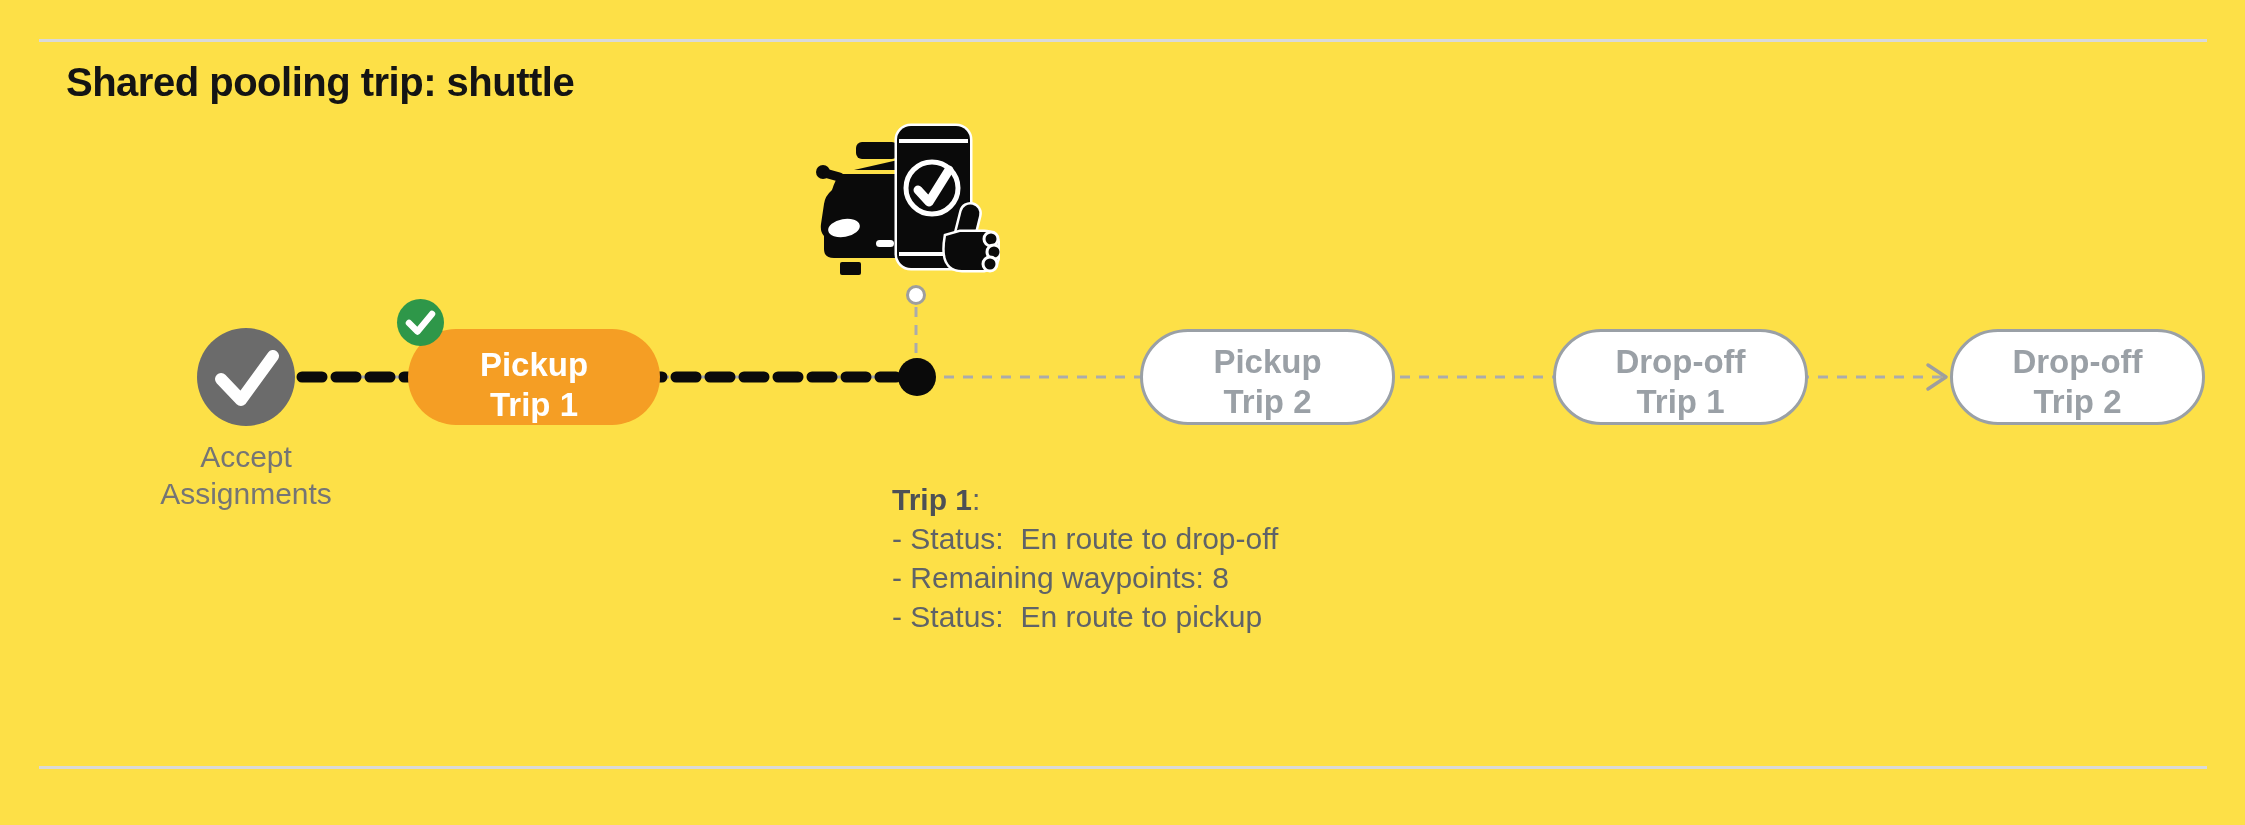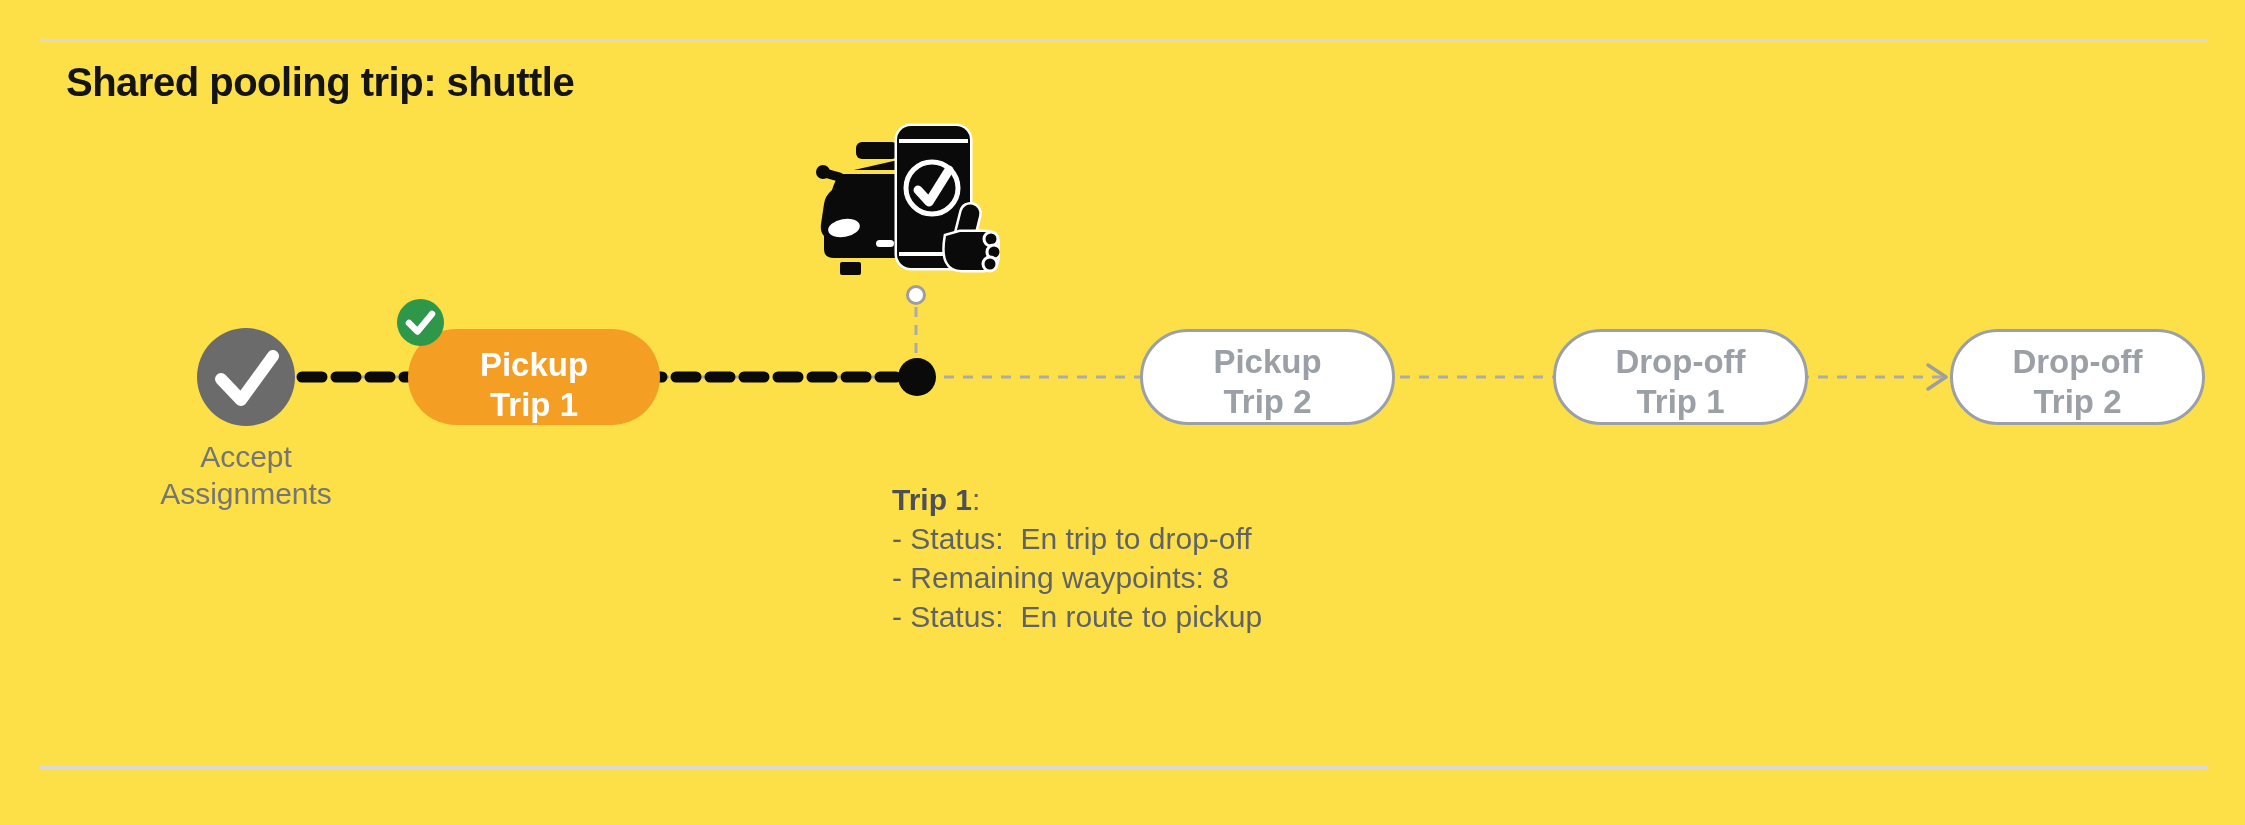--- a/index.html
+++ b/index.html
@@ -109,18 +109,18 @@
   <div class="node-label">
     <div>Accept</div>
     <div>Assignments</div>
   </div>
 
   <div class="note vehicle-note">
   </div>
 
   <div class="note trip-note">
     <div><span class="heading">Trip 1</span><span>:</span></div>
-    <div class="note-line">- Status:  En trip to drop-off</div>
+    <div class="note-line">- Status:  En route to drop-off</div>
     <div class="note-line">- Remaining waypoints: 8</div>
     <div class="note-line">- Status:  En route to pickup</div>
   </div>
 
 </div>
 
 </body></html>

